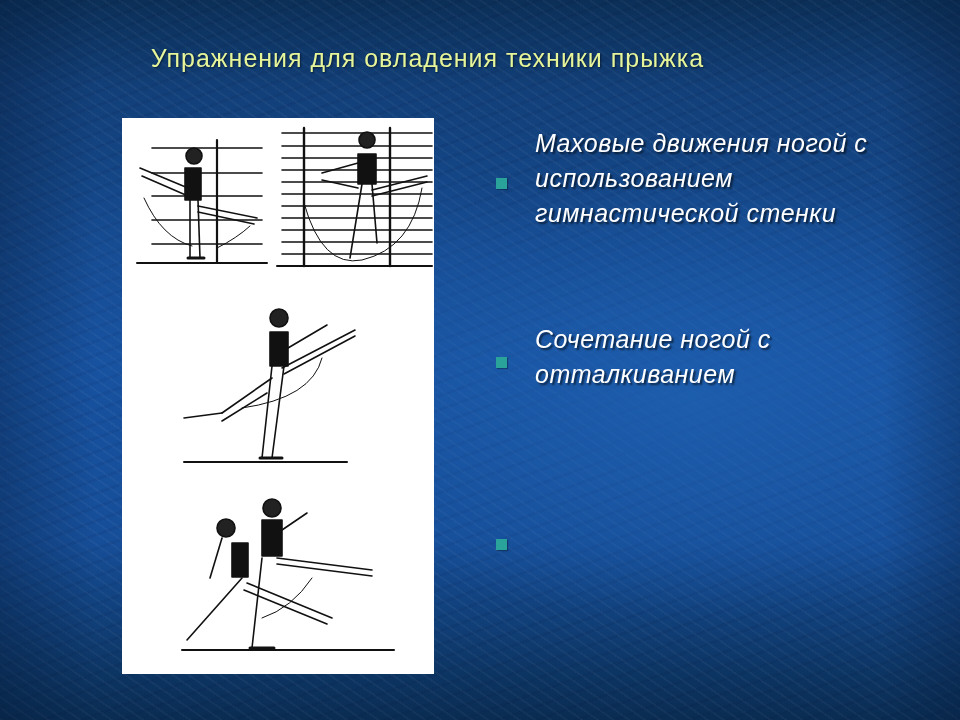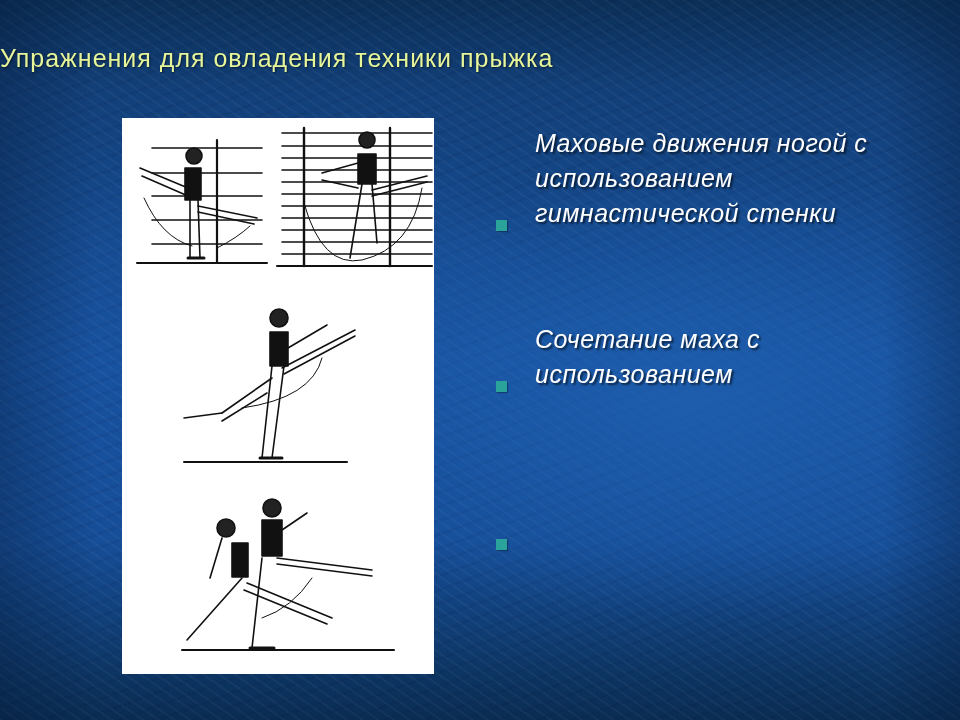--- a/index.html
+++ b/index.html
@@ -16,38 +16,38 @@
         repeating-linear-gradient(35deg, rgba(255,255,255,0.035) 0px, rgba(255,255,255,0.035) 2px, rgba(0,0,0,0) 2px, rgba(0,0,0,0) 9px),
         repeating-linear-gradient(-20deg, rgba(0,0,40,0.06) 0px, rgba(0,0,40,0.06) 3px, rgba(0,0,0,0) 3px, rgba(0,0,0,0) 13px),
         linear-gradient(180deg, #0b2f57 0%, #123f78 12%, #1752a0 50%, #164e98 75%, #0c335f 95%, #0a2c52 100%);
     }
     .slide::after {
       content: ""; position: absolute; left: 0; top: 0; right: 0; bottom: 0;
       background: linear-gradient(90deg, rgba(5,25,55,0.35) 0%, rgba(5,25,55,0) 10%, rgba(5,25,55,0) 92%, rgba(5,25,55,0.3) 100%);
       pointer-events: none;
     }
     .title {
-      position: absolute; left: 0; top: 44px; width: 855px; text-align: left;
+      position: absolute; left: 0; top: 44px; width: 855px; text-align: center;
       color: #e6f59a; font-size: 25px; letter-spacing: 1px;
       font-family: "Liberation Sans", sans-serif;
       text-shadow: 1px 1px 2px rgba(0,0,0,0.5);
       z-index: 2;
     }
     .figure-panel {
       position: absolute; left: 122px; top: 118px; width: 312px; height: 556px;
       background: #ffffff; z-index: 2;
     }
     .figure-panel svg { position: absolute; left: 0; top: 0; }
     .bullets {
       position: absolute; left: 496px; top: 126px; width: 400px; z-index: 2;
       margin: 0; padding: 0; list-style: none;
     }
     .bullet {
       position: absolute; left: 0; width: 400px;
-      display: flex; align-items: flex-end;
+      display: flex; align-items: center;
     }
     .bullet-mark {
       width: 11px; height: 11px; background: #2aa39a; margin-top: 10px; flex: 0 0 11px;
       box-shadow: 1px 1px 1px rgba(0,0,0,0.3);
     }
     .bullet-text {
       margin-left: 28px; color: #ffffff; font-style: italic; font-size: 25px;
       line-height: 35px; letter-spacing: 0.5px;
       text-shadow: 2px 2px 2px rgba(0,0,0,0.6);
       width: 350px;
@@ -149,20 +149,20 @@
     </svg>
   </div>
 
   <ul class="bullets">
     <li class="bullet" style="top:0px;">
       <span class="bullet-mark"></span>
       <span class="bullet-text">Маховые движения ногой с использованием гимнастической стенки</span>
     </li>
     <li class="bullet" style="top:196px;">
       <span class="bullet-mark"></span>
-      <span class="bullet-text">Сочетание маха с использованием</span>
+      <span class="bullet-text">Сочетание ногой с отталкиванием</span>
     </li>
     <li class="bullet" style="top:403px;">
       <span class="bullet-mark"></span>
     </li>
   </ul>
 
 </div>
 
 </body></html>

